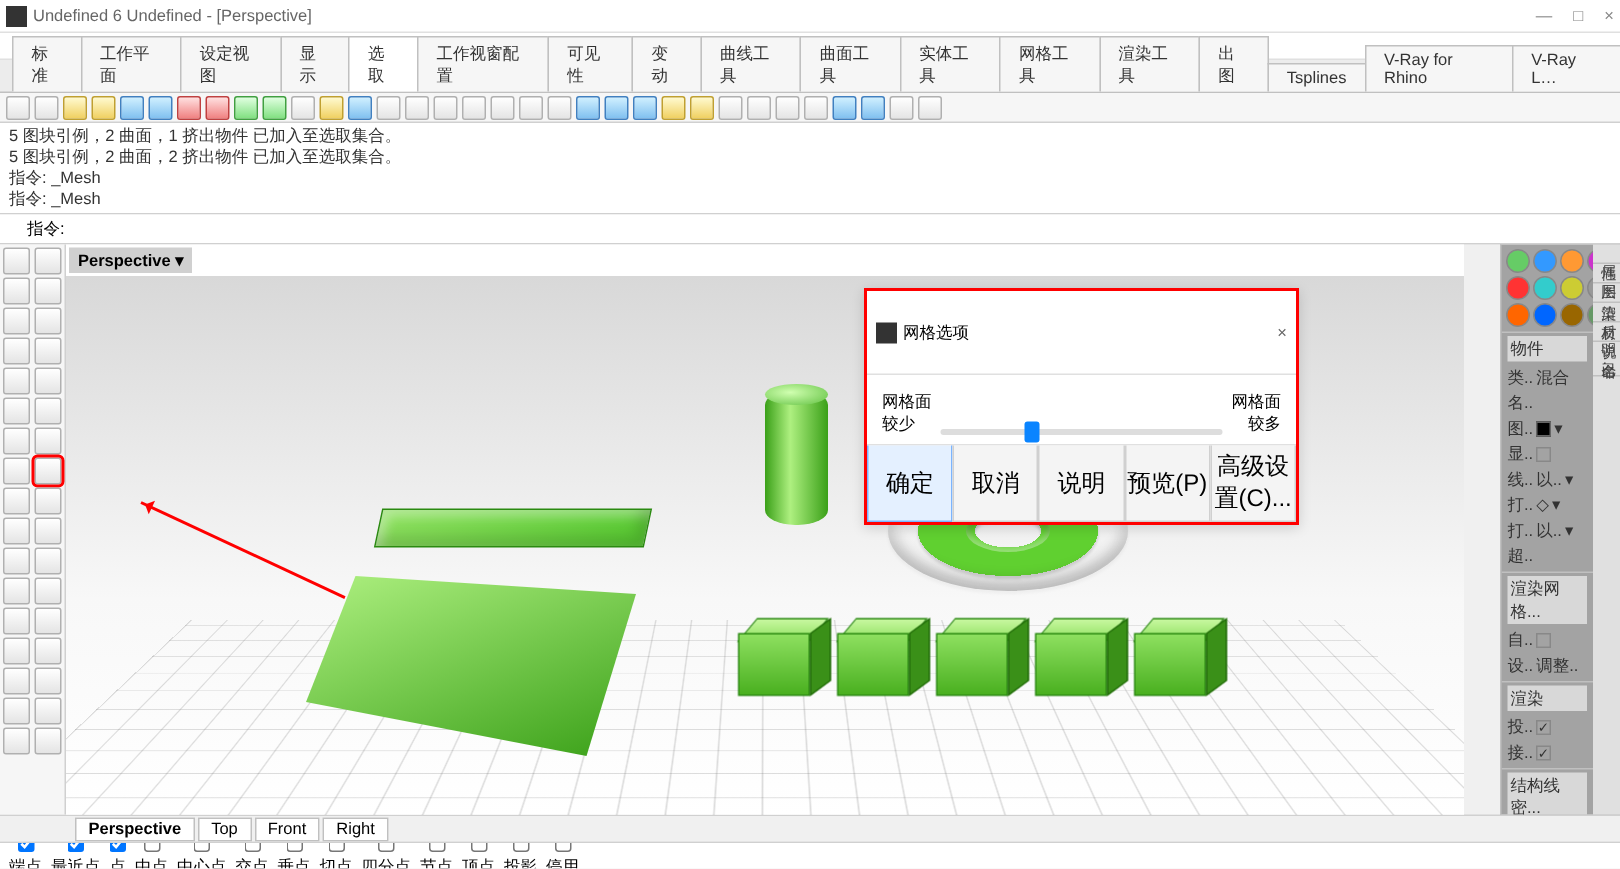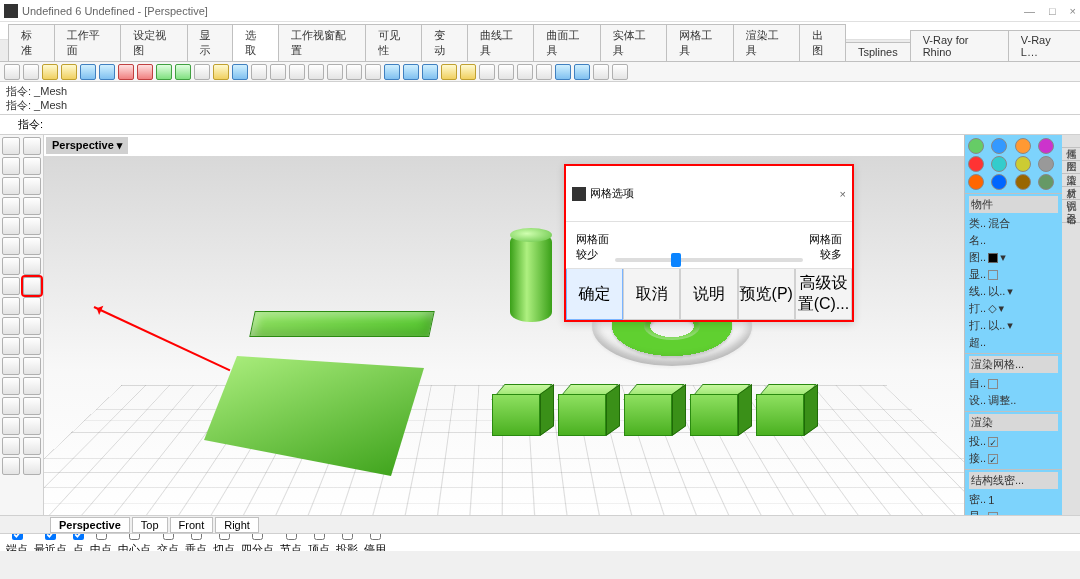--- a/index.html
+++ b/index.html
@@ -78,21 +78,21 @@
 .dialog .dlg-title .x { margin-left:auto; color:#666; cursor:default; }
 .dialog .dlg-body { padding: 10px 10px 6px; }
 .dialog .slider-row { display:flex; align-items:flex-end; gap:6px; }
 .dialog .slider { flex:1; height:4px; background:#ddd; position:relative; border-radius:2px; }
 .dialog .slider .thumb { position:absolute; left:30%; top:-5px; width:10px; height:14px; background:#0a84ff; border-radius:2px; }
 .dialog .dlg-btns { display:flex; border-top:1px solid #e0e0e0; }
 .dialog .dlg-btns button { flex:1; padding:4px 0; background:#f4f4f4; border:1px solid #d0d0d0; border-top:none; font-size:16px; cursor:default; }
 .dialog .dlg-btns button:first-child { background:#e4f0ff; border-color:#7ab4ff; }
 
 
-.right-panels { width: 116px; background:#7dd3fc; border-left:1px solid #c0c0c0; display:flex; }
+.right-panels { width: 80px; background:#a3a3a3; border-left:1px solid #c0c0c0; display:flex;margin-left:24px; }
 .right-main { flex:1; overflow:hidden; }
 .right-tabs { width:18px; background:#e0e0e0; display:flex; flex-direction:column; }
 .right-tabs .vtab { writing-mode: vertical-rl; padding:6px 2px; border-bottom:1px solid #c0c0c0; font-size:10px; color:#444; text-align:center; }
 .swatches { display:grid; grid-template-columns: repeat(4, 1fr); gap:2px; padding:3px; }
 .sw { width:16px; height:16px; border-radius:50%; border:1px solid #888; }
 .panel-sec { border-top:1px solid #c0c0c0; padding: 2px 4px; }
 .panel-h { font-weight: normal; color:#333; margin-bottom:2px; background:#d8d8d8; padding:1px 2px; }
 .panel-row { display:flex; align-items:center; gap:2px; font-size:10px; color:#333; padding:1px 0; white-space:nowrap; overflow:hidden; }
 .panel-row .chk { width:10px; height:10px; border:1px solid #888; display:inline-block; }
 .panel-row .chk.on:after { content:"✓"; font-size:9px; position:relative; top:-2px; left:0; }
@@ -187,20 +187,22 @@
   <span class="tb-ico"></span>
   <span class="tb-ico"></span>
   <span class="tb-ico"></span>
   <span class="tb-ico col2"></span>
   <span class="tb-ico col2"></span>
   <span class="tb-ico"></span>
   <span class="tb-ico"></span>
 </div>
 
 <div class="cmdhist" id="cmdhist">
+    <div>5 图块引例，2 曲面，1 挤出物件 已加入至选取集合。</div>
+    <div>5 图块引例，2 曲面，2 挤出物件 已加入至选取集合。</div>
     <div>指令: _Mesh</div>
     <div>指令: _Mesh</div>
   </div>
 <div class="cmdline">
   <span class="prompt">指令:</span>
   <input type="text" style="">
 </div>
 
 <div class="mainrow">
   <div class="left-toolbox" id="lefttb">

